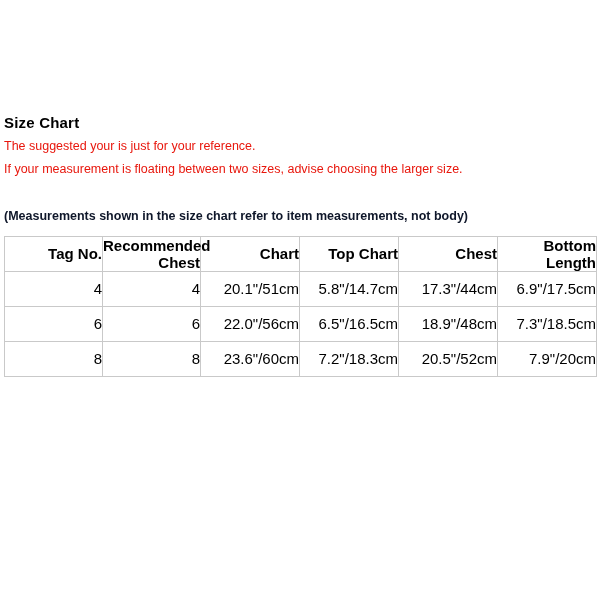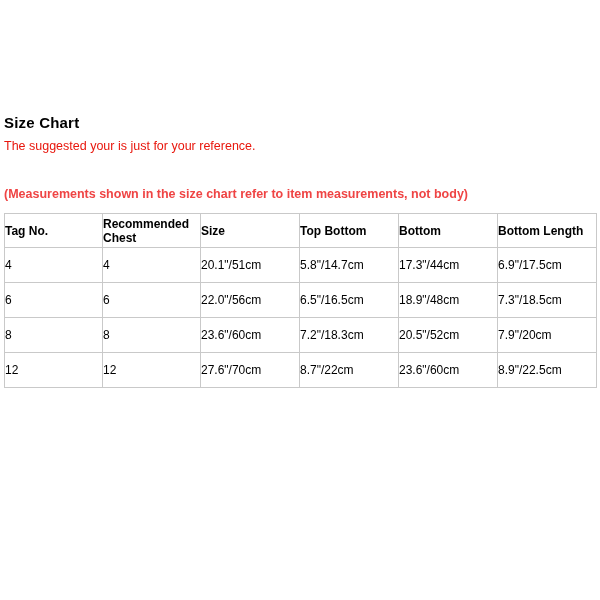--- a/index.html
+++ b/index.html
@@ -34,35 +34,35 @@
     margin: 0 0 8px 0;
     letter-spacing: 0.2px;
   }
   .note {
     font-size: 12.5px;
     color: #e8160c;
     margin: 0 0 7px 0;
     line-height: 1.25;
   }
   .note.strong {
-    color: #ef4444;
+    color: #0f172a;
     font-weight: bold;
     margin-bottom: 11px;
     margin-top: 32px;
   }
   table.size-table {
     border-collapse: collapse;
     width: 592px;
     table-layout: fixed;
   }
   table.size-table th,
   table.size-table td {
     border: 1px solid #c9c9c9;
-    text-align: left;
-    font-size: 12px;
+    text-align: right;
+    font-size: 15px;
     color: #000000;
     padding: 0;
     height: 34px;
     vertical-align: middle;
   }
   table.size-table th {
     font-weight: bold;
     height: 33px;
   }
   table.size-table tbody td {
@@ -77,38 +77,39 @@
 </style>
 </head>
 <body>
 
 <div class="page">
   <div class="content">
 
     <h1 class="title">Size Chart</h1>
 
     <p class="note">The suggested your is just for your reference.</p>
+    <p class="note">If your measurement is floating between two sizes, advise choosing the larger size.</p>
     <p class="note strong">(Measurements shown in the size chart refer to item measurements, not body)</p>
 
     <table class="size-table">
       <colgroup>
         <col class="c0">
           <col class="c1">
           <col class="c2">
           <col class="c3">
           <col class="c4">
           <col class="c5">
       </colgroup>
       <thead>
         <tr>
           <th>Tag No.</th>
           <th>Recommended Chest</th>
-          <th>Size</th>
-          <th>Top Bottom</th>
-          <th>Bottom</th>
+          <th>Chart</th>
+          <th>Top Chart</th>
+          <th>Chest</th>
           <th>Bottom Length</th>
         </tr>
       </thead>
       <tbody>
         <tr>
           <td>4</td>
           <td>4</td>
           <td>20.1"/51cm</td>
           <td>5.8"/14.7cm</td>
           <td>17.3"/44cm</td>
@@ -123,25 +124,17 @@
           <td>7.3"/18.5cm</td>
         </tr>
         <tr>
           <td>8</td>
           <td>8</td>
           <td>23.6"/60cm</td>
           <td>7.2"/18.3cm</td>
           <td>20.5"/52cm</td>
           <td>7.9"/20cm</td>
         </tr>
-        <tr>
-          <td>12</td>
-          <td>12</td>
-          <td>27.6"/70cm</td>
-          <td>8.7"/22cm</td>
-          <td>23.6"/60cm</td>
-          <td>8.9"/22.5cm</td>
-        </tr>
       </tbody>
     </table>
 
   </div>
 </div>
 
 </body></html>

